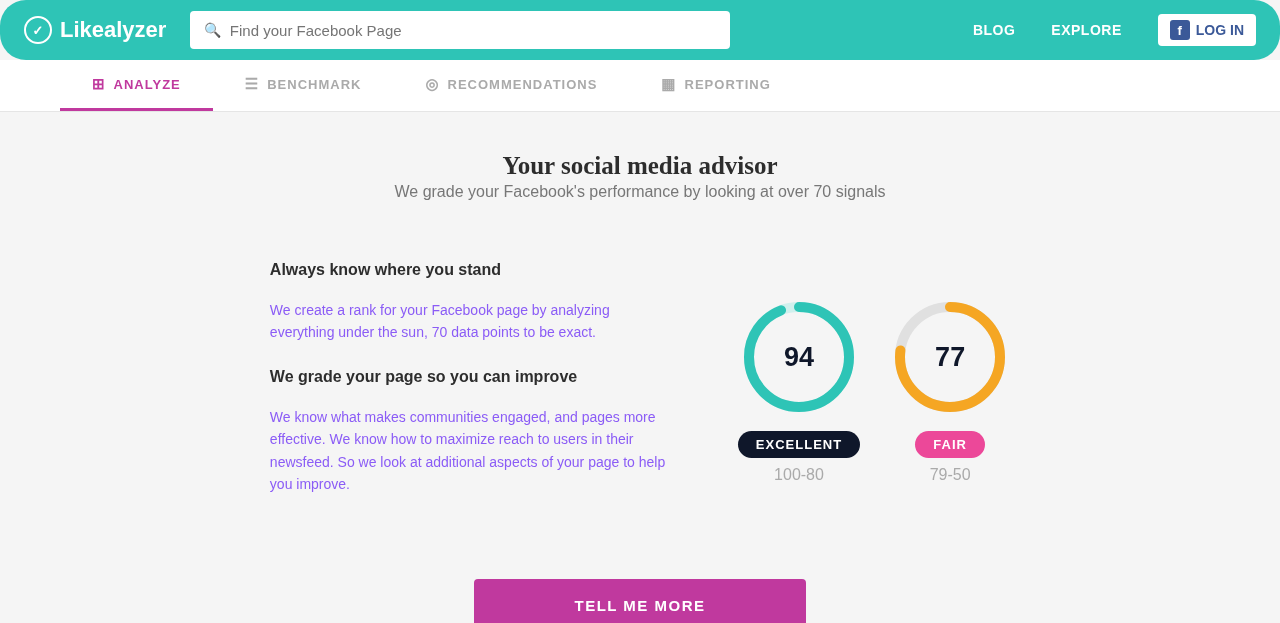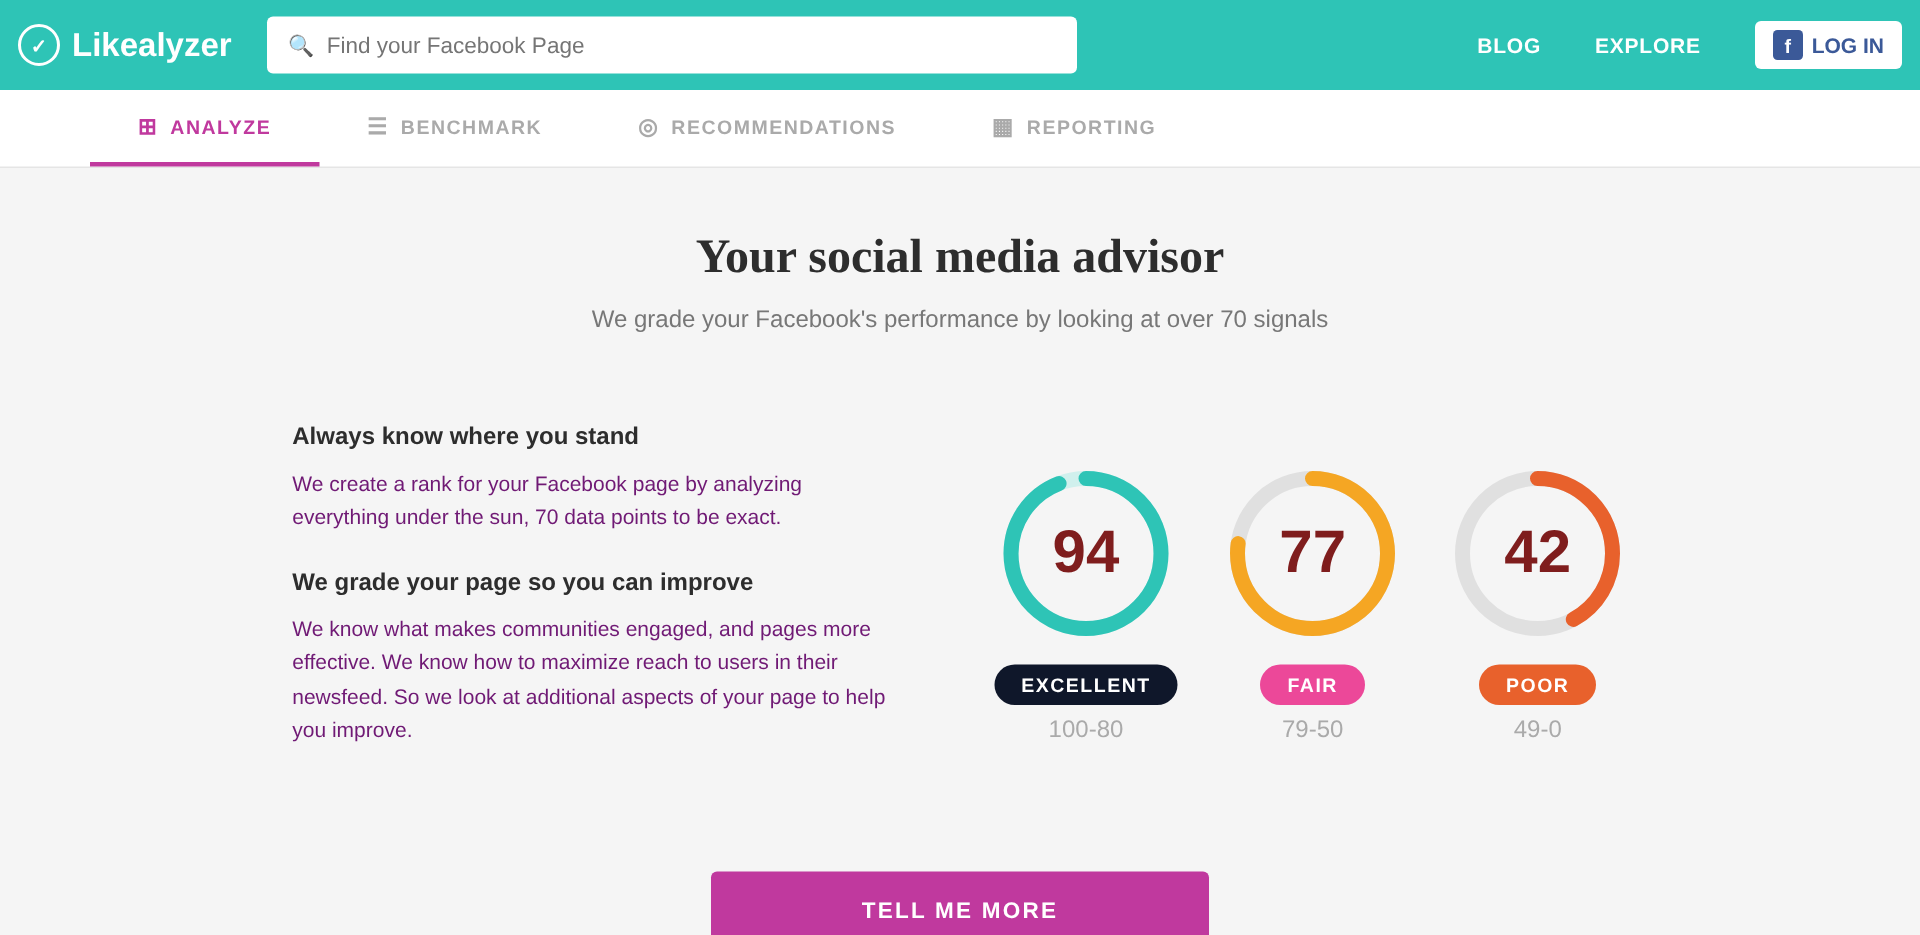--- a/index.html
+++ b/index.html
@@ -4,22 +4,23 @@
   <style>
     * { margin: 0; padding: 0; box-sizing: border-box; }
     body { font-family: 'Helvetica Neue', Arial, sans-serif; background: #f5f5f5; width: 1280px; }
 
     
     .header {
       background: #2EC4B6;
       height: 60px;
       display: flex;
       align-items: center;
-      padding: 0 12px;
+      padding: 0 24px;
       gap: 24px;
+      border-radius: 26px;
     }
     .logo-area {
       display: flex;
       align-items: center;
       gap: 8px;
       color: white;
       font-size: 22px;
       font-weight: bold;
       white-space: nowrap;
     }
@@ -139,24 +140,24 @@
     .main {
       background: #f5f5f5;
       padding: 40px 0 0 0;
       min-height: 510px;
     }
     .hero-text {
       text-align: center;
       margin-bottom: 40px;
     }
     .hero-title {
-      font-size: 32px;
+      font-size: 25px;
       font-weight: 700;
       color: #2d2d2d;
-      margin-bottom: 16px;
+      margin-bottom: 3px;
       font-family: Georgia, serif;
     }
     .hero-subtitle {
       font-size: 16px;
       color: #777;
     }
 
     
     .content-section {
       display: flex;
@@ -172,23 +173,24 @@
       max-width: 400px;
     }
     .left-text h3 {
       font-size: 16px;
       font-weight: 700;
       color: #2d2d2d;
       margin-bottom: 10px;
     }
     .left-text p {
       font-size: 14px;
-      color: #701a75;
+      color: #8b5cf6;
       line-height: 1.6;
       margin-bottom: 24px;
+      margin-top: 20px;
     }
 
     
     .scores-area {
       display: flex;
       gap: 30px;
       align-items: flex-start;
     }
     .score-item {
       display: flex;
@@ -202,23 +204,23 @@
       height: 120px;
     }
     .circle-container svg {
       transform: rotate(-90deg);
     }
     .circle-score {
       position: absolute;
       top: 50%;
       left: 50%;
       transform: translate(-50%, -50%);
-      font-size: 40px;
-      font-weight: 700;
-      color: #7f1d1d;
+      font-size: 27px;
+      font-weight: 700;
+      color: #0f172a;
     }
     .score-badge {
       padding: 6px 18px;
       border-radius: 20px;
       color: white;
       font-size: 13px;
       font-weight: 700;
       letter-spacing: 1px;
     }
     .score-range {
@@ -320,30 +322,19 @@
           <svg width="120" height="120" viewBox="0 0 120 120">
             <circle cx="60" cy="60" r="50" fill="none" stroke="#e0e0e0" stroke-width="10"></circle>
             <circle cx="60" cy="60" r="50" fill="none" stroke="#F5A623" stroke-width="10" stroke-dasharray="314.16" stroke-dashoffset="72.26" stroke-linecap="round"></circle>
           </svg>
           <span class="circle-score">77</span>
         </div>
         <span class="score-badge" style="background:#ec4899;">FAIR</span>
         <span class="score-range">79-50</span>
       </div>
 
-      <div class="score-item">
-        <div class="circle-container">
-          <svg width="120" height="120" viewBox="0 0 120 120">
-            <circle cx="60" cy="60" r="50" fill="none" stroke="#e0e0e0" stroke-width="10"></circle>
-            <circle cx="60" cy="60" r="50" fill="none" stroke="#E8612C" stroke-width="10" stroke-dasharray="314.16" stroke-dashoffset="182.21" stroke-linecap="round"></circle>
-          </svg>
-          <span class="circle-score">42</span>
-        </div>
-        <span class="score-badge" style="background:#E8612C;">POOR</span>
-        <span class="score-range">49-0</span>
-      </div>
     </div>
   </div>
 
   <div class="cta-section">
     <button class="cta-btn">TELL ME MORE</button>
   </div>
 </main>
 
 </body></html>

